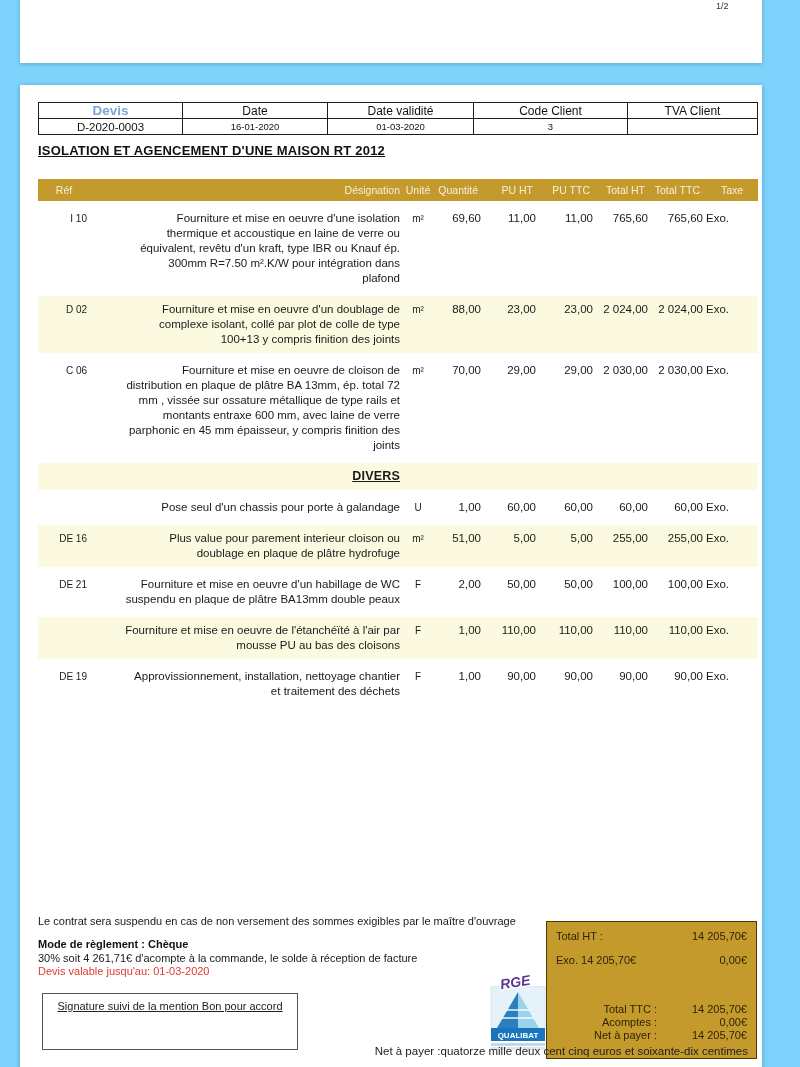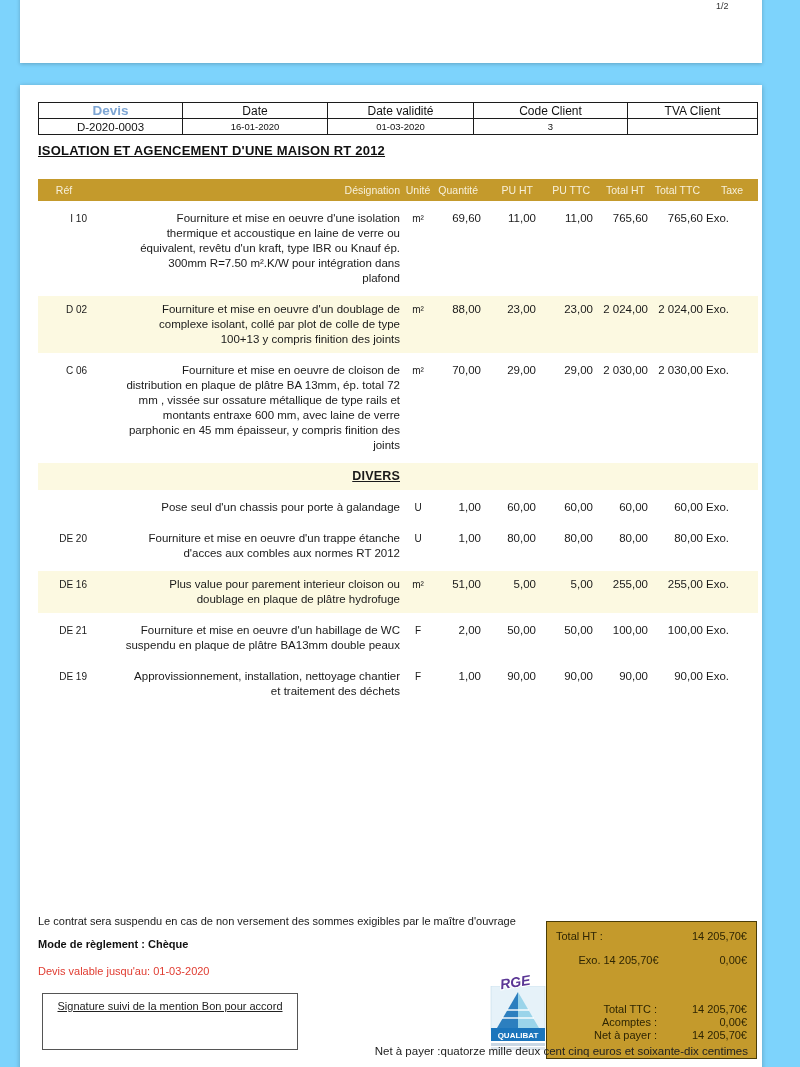--- a/index.html
+++ b/index.html
@@ -107,21 +107,21 @@
   
   .totals-box{
     position:absolute; left:526px; top:836px; width:211px; height:138px;
     background:#c49a2c; border:1px solid #4a3c07; padding:8px 9px 6px 9px;
     color:#2e2503; font-size:11px;
   }
   .t-row{ display:flex; line-height:13px; }
   .t-row .lbl{ flex:1; text-align:left; }
   .t-row .val{ width:80px; text-align:right; }
   .t-row.exo{ margin-top:11px; }
-  .t-row.exo .lbl{ text-align:center; padding-right:4px; }
+  .t-row.exo .lbl{ text-align:left; padding-right:4px; }
   .t-row.exo .val{ width:62px; }
   .t-spacer{ height:36px; }
   .t-row.rlab .lbl{ text-align:right; padding-right:10px; }
 
   .net-words{
     position:absolute; right:14px; top:960px;
     font-size:11.5px; color:#222; white-space:nowrap;
   }
 </style>
 </head>
@@ -247,32 +247,20 @@
         <td class="c-ref"></td>
         <td class="c-des">Pose seul d'un chassis pour porte à galandage</td>
         <td class="c-uni">U</td>
         <td class="c-num">1,00</td>
         <td class="c-num">60,00</td>
         <td class="c-num">60,00</td>
         <td class="c-num">60,00</td>
         <td class="c-num">60,00</td>
         <td class="c-tax">Exo.</td>
       </tr>
-          <tr>
-        <td class="c-ref">DE 20</td>
-        <td class="c-des">Fourniture et mise en oeuvre d'un trappe étanche
-d'acces aux combles aux normes RT 2012</td>
-        <td class="c-uni">U</td>
-        <td class="c-num">1,00</td>
-        <td class="c-num">80,00</td>
-        <td class="c-num">80,00</td>
-        <td class="c-num">80,00</td>
-        <td class="c-num">80,00</td>
-        <td class="c-tax">Exo.</td>
-      </tr>
           <tr class="shaded">
         <td class="c-ref">DE 16</td>
         <td class="c-des">Plus value pour parement interieur cloison ou
 doublage en plaque de plâtre hydrofuge</td>
         <td class="c-uni">m²</td>
         <td class="c-num">51,00</td>
         <td class="c-num">5,00</td>
         <td class="c-num">5,00</td>
         <td class="c-num">255,00</td>
         <td class="c-num">255,00</td>
@@ -283,37 +271,50 @@
         <td class="c-des">Fourniture et mise en oeuvre d'un habillage de WC
 suspendu en plaque de plâtre BA13mm double peaux</td>
         <td class="c-uni">F</td>
         <td class="c-num">2,00</td>
         <td class="c-num">50,00</td>
         <td class="c-num">50,00</td>
         <td class="c-num">100,00</td>
         <td class="c-num">100,00</td>
         <td class="c-tax">Exo.</td>
       </tr>
+          <tr class="shaded">
+        <td class="c-ref"></td>
+        <td class="c-des">Fourniture et mise en oeuvre de l'étanchéïté à l'air par
+mousse PU au bas des cloisons</td>
+        <td class="c-uni">F</td>
+        <td class="c-num">1,00</td>
+        <td class="c-num">110,00</td>
+        <td class="c-num">110,00</td>
+        <td class="c-num">110,00</td>
+        <td class="c-num">110,00</td>
+        <td class="c-tax">Exo.</td>
+      </tr>
           <tr>
         <td class="c-ref">DE 19</td>
         <td class="c-des">Approvissionnement, installation, nettoyage chantier
 et traitement des déchets</td>
         <td class="c-uni">F</td>
         <td class="c-num">1,00</td>
         <td class="c-num">90,00</td>
         <td class="c-num">90,00</td>
         <td class="c-num">90,00</td>
         <td class="c-num">90,00</td>
         <td class="c-tax">Exo.</td>
       </tr>
         </tbody>
     </table>
 
     <div class="contract-note">Le contrat sera suspendu en cas de non versement des sommes exigibles par le maître d'ouvrage</div>
     <div class="payment-mode">Mode de règlement : Chèque</div>
+    <div class="deposit-note">30% soit 4 261,71€ d'acompte à la commande, le solde à réception de facture</div>
     <div class="validity-note">Devis valable jusqu'au: 01-03-2020</div>
 
     <div class="signature-box">
       <span>Signature suivi de la mention Bon pour accord</span>
     </div>
 
     <div class="qualibat">
       <div class="rge">RGE</div>
       <svg width="56" height="66" viewBox="0 0 56 66">
         <rect x="1" y="0" width="54" height="44" fill="#e6f2f9" stroke="#bcd6e8" stroke-width="0.5"></rect>

